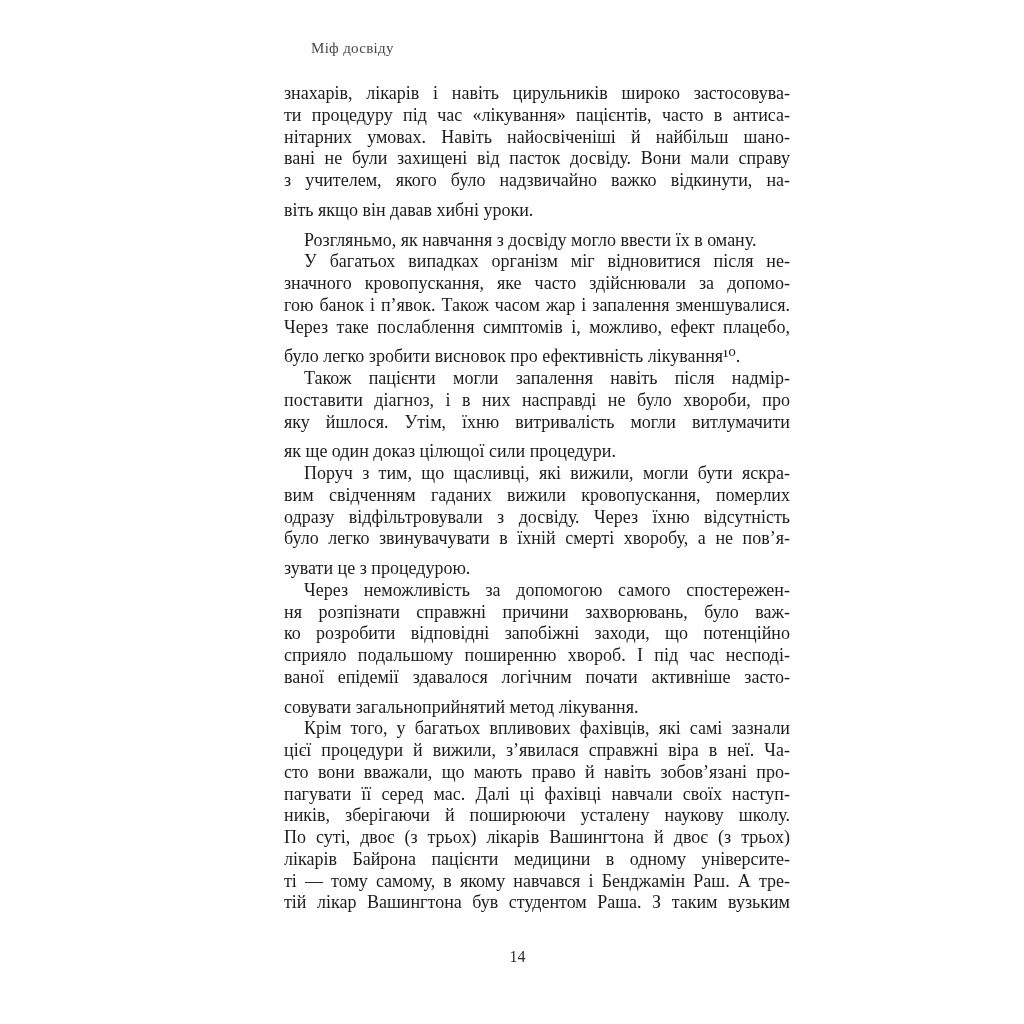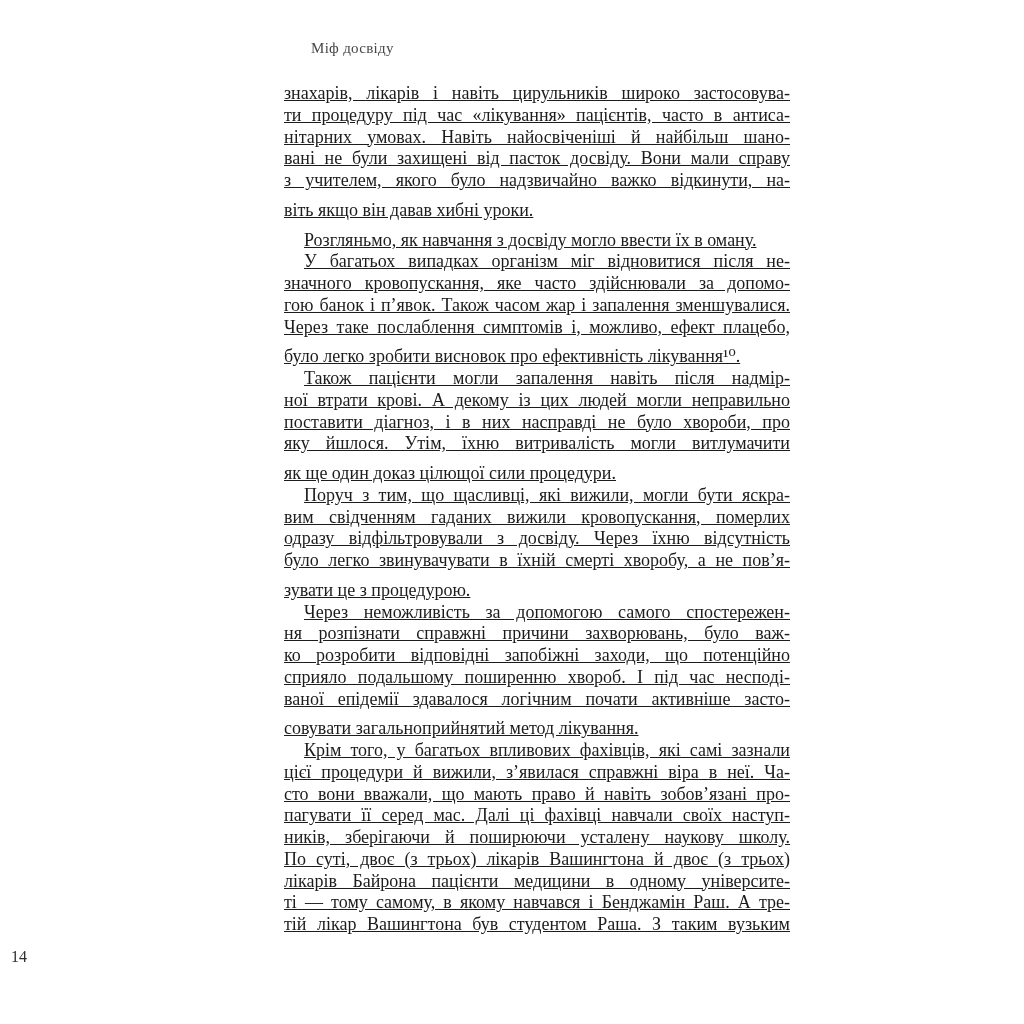--- a/index.html
+++ b/index.html
@@ -22,42 +22,41 @@
     letter-spacing: 0.3px;
   }
   .body-text {
     position: absolute;
     left: 284px;
     top: 83px;
     width: 506px;
     font-size: 18px;
     line-height: 21.76px;
     color: #1c1c1c;
-    text-decoration: underline;
   }
   .text-line {
     text-align: justify;
     text-align-last: justify;
     height: 21.76px;
     overflow: hidden;
     white-space: normal;
   }
   .text-line.para-last {
     text-align-last: left;
     margin-top: 8px;
   }
   .text-line.indent {
     text-indent: 20px;
   }
   .page-number {
     position: absolute;
     left: 0;
     top: 948px;
     width: 1024px;
-    text-align: left;
+    text-align: center;
     text-indent: 11px;
     font-size: 16px;
     line-height: 18px;
     color: #2e2e2e;
   }
 </style>
 </head>
 <body>
 
 <div class="running-header">Міф досвіду</div>
@@ -76,21 +75,20 @@
     </div>
     <div>
       <div class="text-line indent">У багатьох випадках організм міг відновитися після не-</div>
       <div class="text-line">значного кровопускання, яке часто здійснювали за допомо-</div>
       <div class="text-line">гою банок і п’явок. Також часом жар і запалення зменшувалися.</div>
       <div class="text-line">Через таке послаблення симптомів і, можливо, ефект плацебо,</div>
       <div class="text-line para-last">було легко зробити висновок про ефективність лікування¹⁰.</div>
     </div>
     <div>
       <div class="text-line indent">Також пацієнти могли запалення навіть після надмір-</div>
-      <div class="text-line">ної втрати крові. А декому із цих людей могли неправильно</div>
       <div class="text-line">поставити діагноз, і в них насправді не було хвороби, про</div>
       <div class="text-line">яку йшлося. Утім, їхню витривалість могли витлумачити</div>
       <div class="text-line para-last">як ще один доказ цілющої сили процедури.</div>
     </div>
     <div>
       <div class="text-line indent">Поруч з тим, що щасливці, які вижили, могли бути яскра-</div>
       <div class="text-line">вим свідченням гаданих вижили кровопускання, померлих</div>
       <div class="text-line">одразу відфільтровували з досвіду. Через їхню відсутність</div>
       <div class="text-line">було легко звинувачувати в їхній смерті хворобу, а не пов’я-</div>
       <div class="text-line para-last">зувати це з процедурою.</div>

